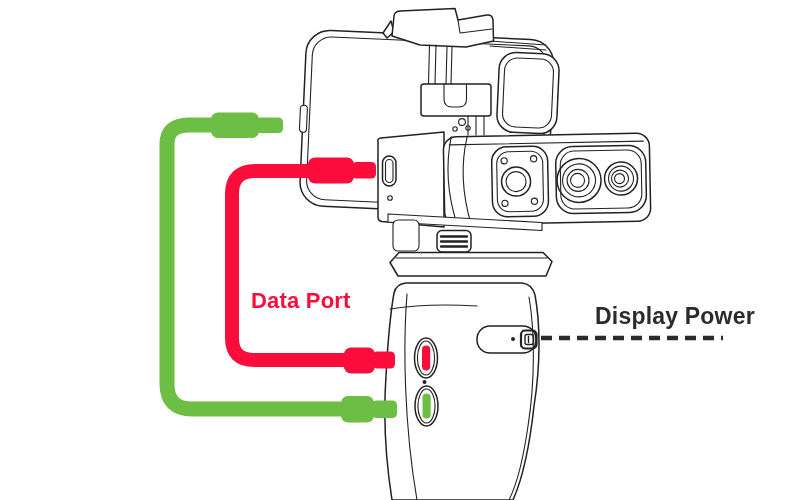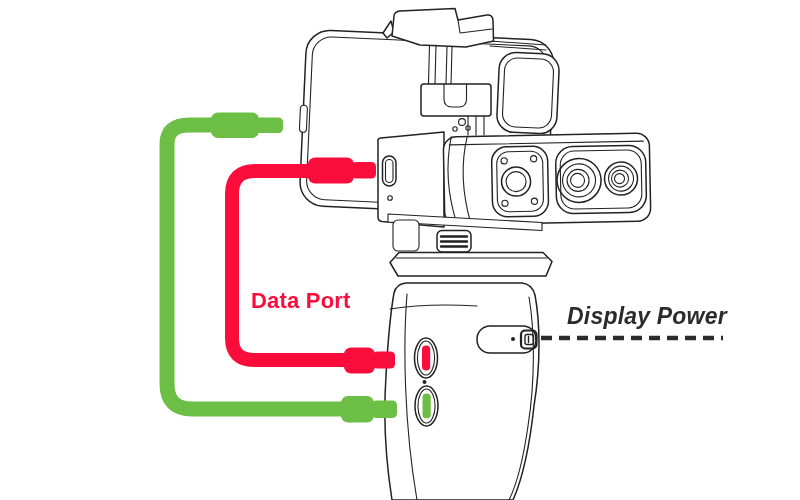--- a/index.html
+++ b/index.html
@@ -6,21 +6,21 @@
   #stage{
     position:relative;width:800px;height:500px;background:#ffffff;overflow:hidden;
     font-family:"Liberation Sans", sans-serif;
   }
   #stage svg{position:absolute;left:0;top:0;}
   .port-label{
     position:absolute;font-weight:800;font-size:22px;letter-spacing:.2px;white-space:nowrap;
   }
   #data-port-label{left:52px;top:269px;color:var(--data-cable-green,#6CBE45);}
   #power-port-label{left:251px;top:288px;color:var(--power-cable-red,#FB0D3B);}
-  #display-power-label{left:567px;top:303px;color:var(--label-dark,#2B2B2B);font-size:23px;font-style:italic;}
+  #display-power-label{left:595px;top:303px;color:var(--label-dark,#2B2B2B);font-size:23px;}
   .ln{fill:none;stroke:var(--line-art,#222);stroke-width:1.5;stroke-linejoin:round;stroke-linecap:round;}
   .lnf{fill:#fff;stroke:var(--line-art,#222);stroke-width:1.5;stroke-linejoin:round;}
   .thin{stroke-width:1.1;}
 </style>
 </head>
 <body>
 
 <div id="stage">
 
   <svg width="800" height="500" viewBox="0 0 800 500">

